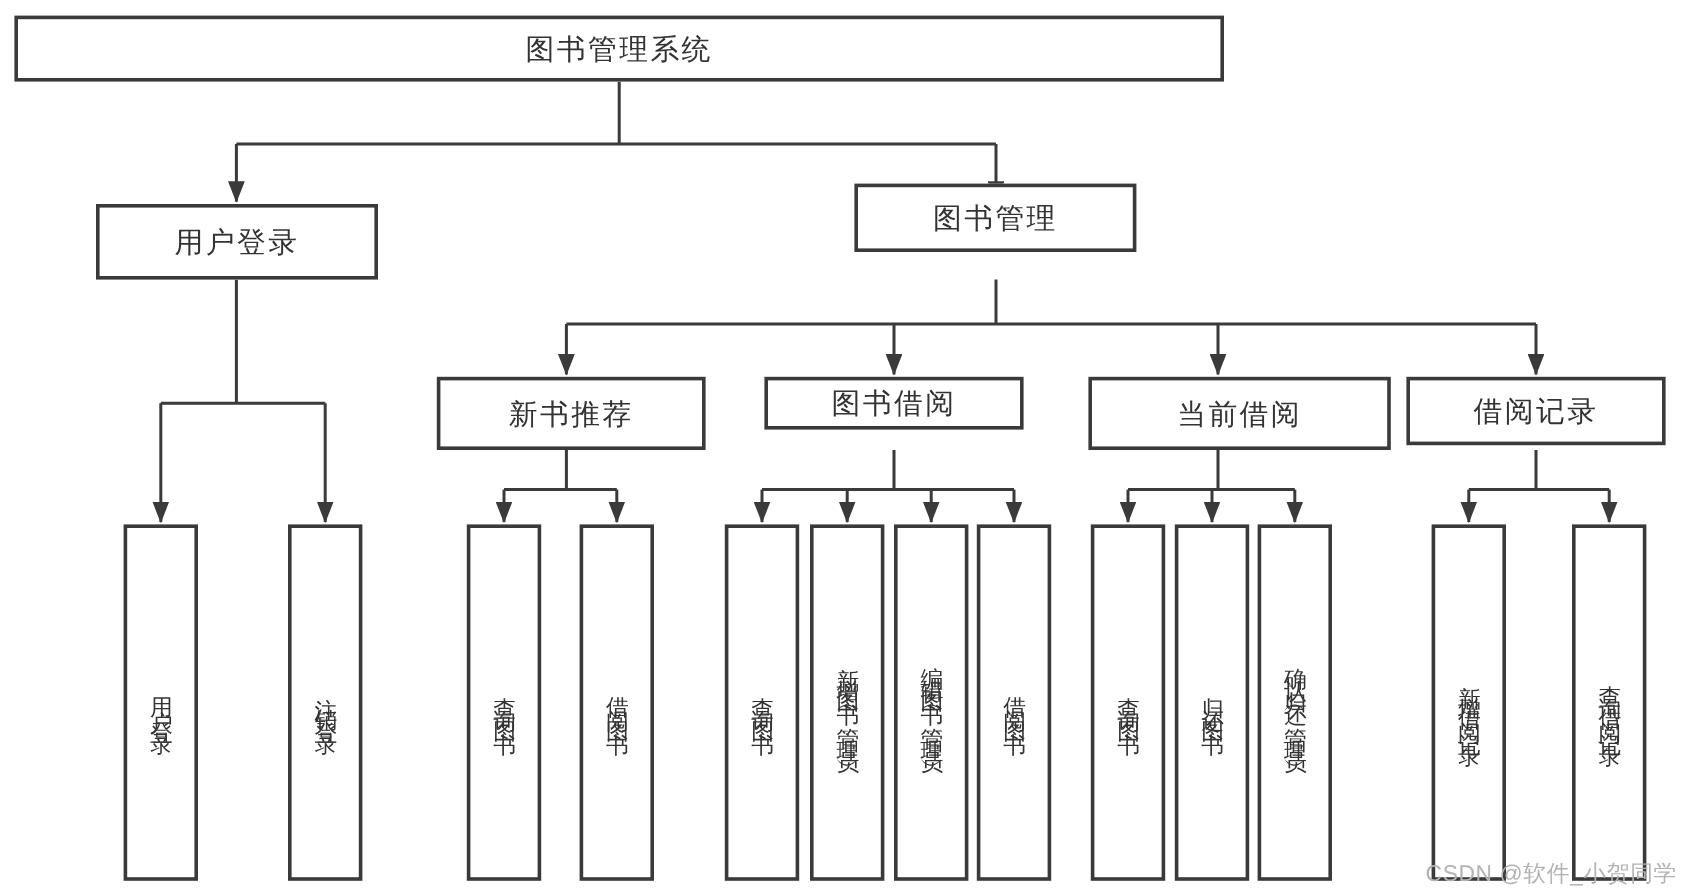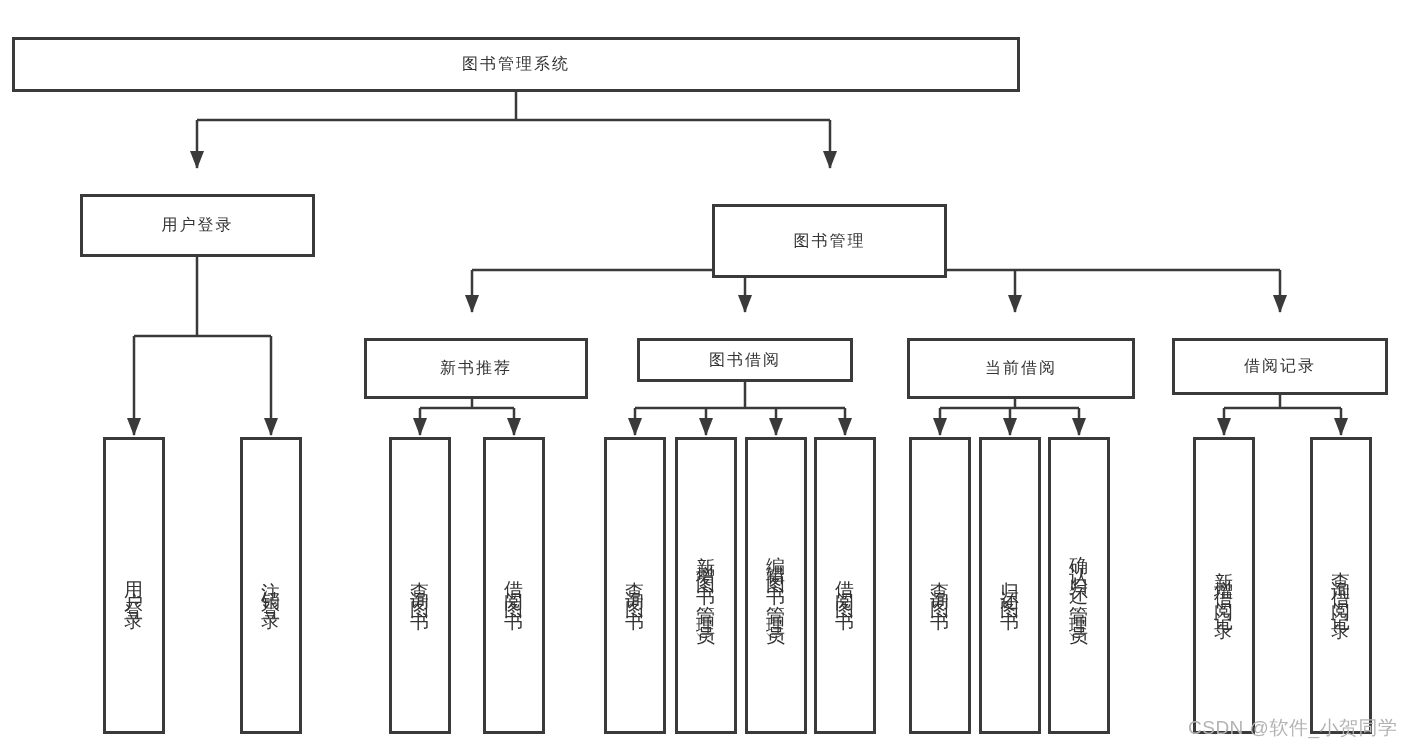--- a/index.html
+++ b/index.html
@@ -21,21 +21,21 @@
   #connectors{position:absolute;left:0;top:0;width:1405px;height:747px;}
   .cline{fill:none;stroke:var(--line);stroke-width:2.5px;}
   #arrow-head{fill:var(--line);}
   .box{
     position:absolute;box-sizing:border-box;
     border:3px solid var(--line);
     background:var(--box-bg);
     display:flex;align-items:center;justify-content:center;
     text-align:center;
   }
-  .h{font-size:16px;letter-spacing:2px;white-space:nowrap;margin-top:24px;}
+  .h{font-size:24px;letter-spacing:2px;white-space:nowrap;}
   .v span{
     writing-mode:vertical-rl;
     text-orientation:mixed;
     font-size:19px;
     line-height:1;
     letter-spacing:10px;
     white-space:nowrap;
   }
   .watermark{
     position:absolute;left:1188px;top:715px;
@@ -92,31 +92,31 @@
     <line class="cline" x1="1341" y1="408" x2="1341" y2="435" marker-end="url(#arrow)"></line>
   </svg>
 
   <div class="box h" style="left:12px;top:13px;width:1008px;height:55px">
     <span>图书管理系统</span>
   </div>
 
   <div class="box h" style="left:80px;top:170px;width:235px;height:63px">
     <span>用户登录</span>
   </div>
-  <div class="box h" style="left:712px;top:180px;width:235px;height:74px">
+  <div class="box h" style="left:712px;top:153px;width:235px;height:57px">
     <span>图书管理</span>
   </div>
 
   <div class="box h" style="left:364px;top:314px;width:224px;height:61px">
     <span>新书推荐</span>
   </div>
   <div class="box h" style="left:637px;top:314px;width:216px;height:44px">
     <span>图书借阅</span>
   </div>
-  <div class="box h" style="left:907px;top:314px;width:228px;height:61px">
+  <div class="box h" style="left:907px;top:314px;width:252px;height:61px">
     <span>当前借阅</span>
   </div>
   <div class="box h" style="left:1172px;top:314px;width:216px;height:57px">
     <span>借阅记录</span>
   </div>
 
   <div class="box v" style="left:103px;top:437px;width:62px;height:297px">
     <span>用户登录</span>
   </div>
   <div class="box v" style="left:240px;top:437px;width:62px;height:297px">

